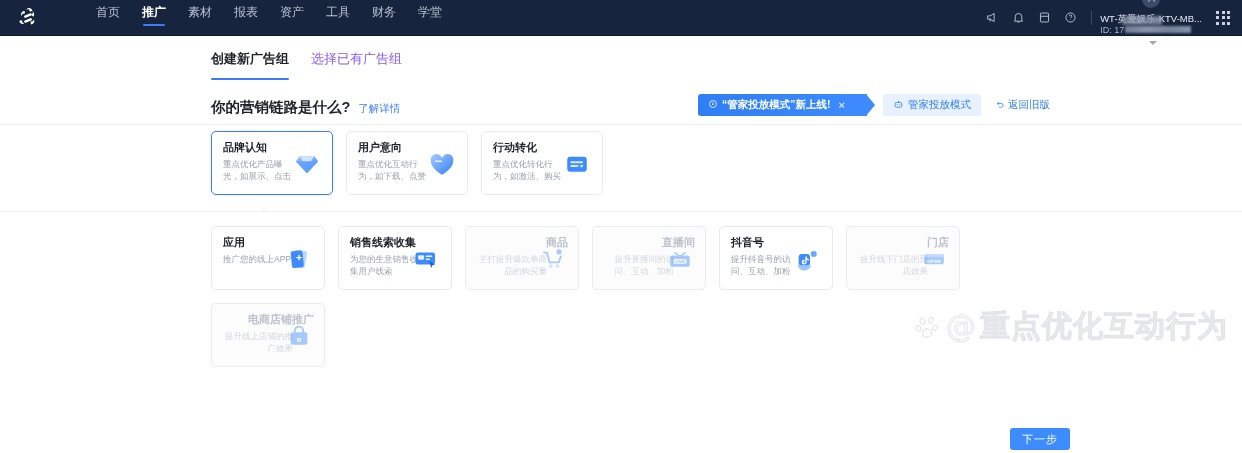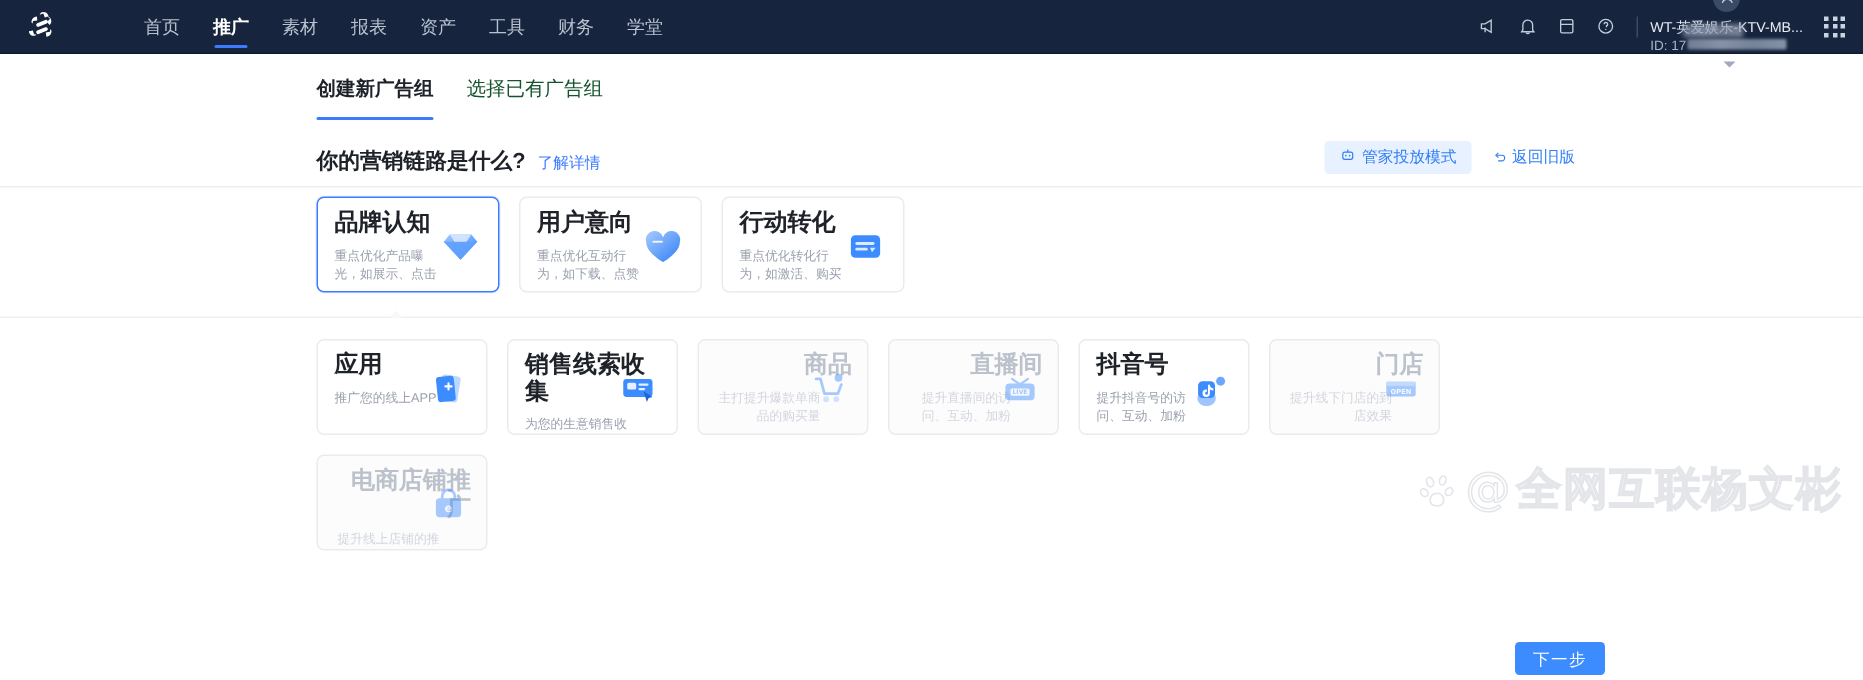--- a/index.html
+++ b/index.html
@@ -20,21 +20,21 @@
     display:flex; align-items:center;
     position:relative;
     border-bottom:1px solid #0f1b31;
   }
   .logo{
     width:56px; height:36px;
     display:flex; align-items:center; justify-content:center;
     flex:0 0 56px;
   }
   .nav{
-    display:flex; align-items:center; gap:22px;
+    display:flex; align-items:flex-end; gap:22px;
     margin-left:40px;
     height:24px;
   }
   .nav-item{
     position:relative;
     color:#b9c2d0;
     font-size:12px;
     line-height:36px;
     height:36px;
     cursor:pointer;
@@ -85,21 +85,21 @@
 
   
   .content{ padding:0 0 0 0; position:relative; }
 
   .tabs{
     display:flex; gap:22px;
     margin:14px 0 0 211px;
     height:30px;
   }
   .tab{
-    font-size:13px; color:#14532d; cursor:pointer; position:relative;
+    font-size:13px; color:#8b5cf6; cursor:pointer; position:relative;
     padding-bottom:7px; white-space:nowrap;
   }
   .tab.active{ color:#1f2329; font-weight:bold; }
   .tab.active:after{
     content:""; position:absolute; left:0; right:0; bottom:0;
     height:2px; background:#3c7bff; border-radius:1px;
   }
   .tabs-rule{
     position:absolute; left:0; right:0; top:74px; height:1px; background:#eceef2;
   }
@@ -154,21 +154,21 @@
     padding:9px 10px 0 11px;
     overflow:hidden;
   }
   .row1 .card{ width:122px; height:64px; }
   .card.selected{
     border:1.5px solid #3c7bff;
     box-shadow:0 0 0 1px rgba(60,123,255,.06);
   }
   .card.disabled{ cursor:default; background:#fcfcfd;text-align:right; }
   .card-title{
-    font-size:16px; font-weight:bold; color:#1f2329; line-height:1.1;font-family:Liberation Mono, monospace;
+    font-size:11px; font-weight:bold; color:#1f2329; line-height:1.1;
   }
   .card.disabled .card-title{ color:#bcc2cc; }
   .card-desc{
     font-size:8.5px; color:#9aa1ad; line-height:1.45; margin-top:5px;
     width:70px;
   }
   .card.disabled .card-desc{ color:#d2d6dd; }
   .card-icon{
     position:absolute; right:8px; top:50%; transform:translateY(-46%);
     width:34px; height:34px;
@@ -317,20 +317,30 @@
 
 <div class="content">
 
   <div class="tabs">
     <div class="tab active">创建新广告组</div>
     <div class="tab">选择已有广告组</div>
   </div>
   <div class="tabs-rule"></div>
 
   <div class="banner-row">
+    <div class="promo">
+      <span>
+        <svg width="10" height="10" viewBox="0 0 16 16" fill="none" stroke="#ffffff" stroke-width="1.2">
+          <circle cx="8" cy="8" r="5.6"></circle>
+            <path d="M8 5.2v3.4M6.4 8.6h3.2"></path>
+        </svg>
+      </span>
+      <span>“管家投放模式”新上线!</span>
+      <span class="close">×</span>
+    </div>
     <div class="mode-btn">
       <span>
         <svg width="11" height="11" viewBox="0 0 16 16" fill="none" stroke="#2f7ef5" stroke-width="1.15">
           <rect x="3.2" y="5" width="9.6" height="7" rx="2"></rect>
             <path d="M8 2.4V5"></path>
           <circle cx="6.2" cy="8.4" r=".8" fill="#2f7ef5" stroke="none"></circle>
           <circle cx="9.8" cy="8.4" r=".8" fill="#2f7ef5" stroke="none"></circle>
         </svg>
       </span>
       <span>管家投放模式</span>
@@ -506,16 +516,16 @@
     <span class="wm-paw">
       <svg width="28" height="28" viewBox="0 0 40 40" fill="none" stroke="#c9cdd4" stroke-width="1.6">
         <ellipse cx="12" cy="12" rx="3.2" ry="4.6" transform="rotate(-18 12 12)"></ellipse>
         <ellipse cx="24" cy="10.5" rx="3" ry="4.4" transform="rotate(14 24 10.5)"></ellipse>
         <ellipse cx="6.5" cy="22" rx="3.2" ry="4" transform="rotate(-40 6.5 22)"></ellipse>
         <ellipse cx="30" cy="21" rx="3.2" ry="4" transform="rotate(40 30 21)"></ellipse>
         <path d="M12 29c0-4.2 3.4-6.4 6.5-6.4S25 24.8 25 29s-2.8 5.6-6.5 5.6S12 33.2 12 29z"></path>
       </svg>
     </span>
     <span class="wm-at">@</span>
-    <span class="wm-text">全网互联杨文彬</span>
+    <span class="wm-text">重点优化互动行为</span>
   </div>
 
 </div>
 
 </body></html>

